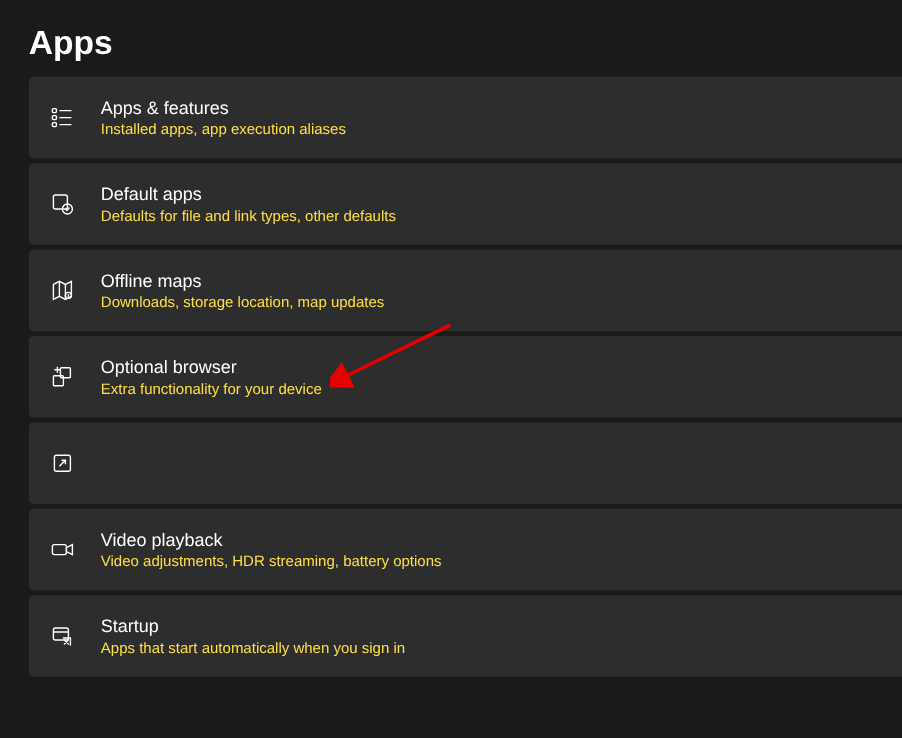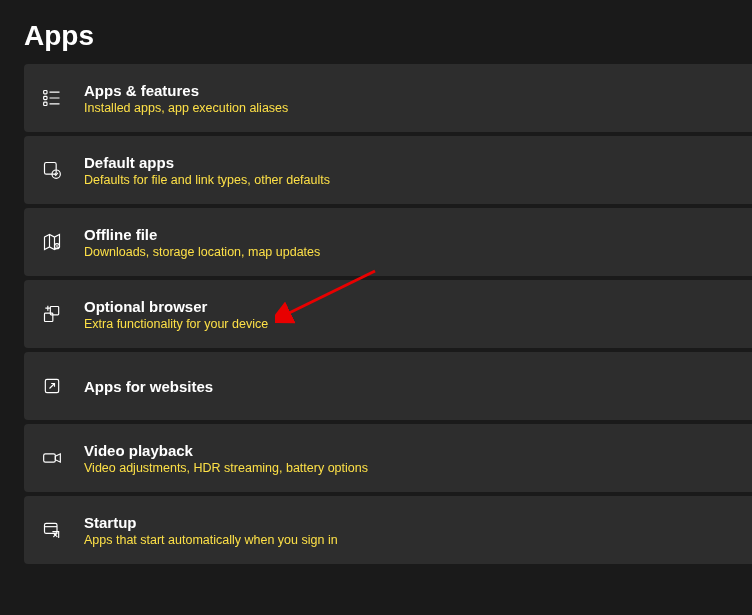--- a/index.html
+++ b/index.html
@@ -38,21 +38,21 @@
     height: 24px;
     flex: 0 0 24px;
     display: flex;
     align-items: center;
     justify-content: center;
     margin-right: 20px;
     color: #ffffff;
   }
   .icon svg { width: 20px; height: 20px; stroke: #ffffff; fill: none; stroke-width: 1.4; }
   .texts { display: flex; flex-direction: column; gap: 2px; }
-  .title { font-size: 15px; font-weight: 700; color: #ffffff; }
+  .title { font-size: 15px; font-weight: 400; color: #ffffff; }
   .sub { font-size: 12.5px; color: #fde047; }
   
   .arrow-svg {
     position: absolute;
     left: 275px;
     top: 265px;
     pointer-events: none;
   }
 </style>
 </head>
@@ -94,21 +94,21 @@
   <div class="item">
     <span class="icon">
       <svg viewBox="0 0 24 24">
           <path d="M3 6l6-3 6 3 6-3v15l-6 3-6-3-6 3V6z"></path>
           <path d="M9 3v15M15 6v15"></path>
           <circle cx="18" cy="17" r="3"></circle>
           <path d="M18 15.5v3"></path>
         </svg>
     </span>
     <div class="texts">
-      <div class="title">Offline file</div>
+      <div class="title">Offline maps</div>
       <div class="sub">Downloads, storage location, map updates</div>
     </div>
   </div>
 
   <div class="item">
     <span class="icon">
       <svg viewBox="0 0 24 24">
           <rect x="10" y="3" width="10" height="10" rx="1"></rect>
           <rect x="3" y="11" width="10" height="10" rx="1"></rect>
           <path d="M4 5h6M7 2v6"></path>
@@ -121,21 +121,20 @@
   </div>
 
   <div class="item">
     <span class="icon">
       <svg viewBox="0 0 24 24">
           <rect x="4" y="4" width="16" height="16" rx="2"></rect>
           <path d="M9 15l6-6M11 9h4v4"></path>
         </svg>
     </span>
     <div class="texts">
-      <div class="title">Apps for websites</div>
     </div>
   </div>
 
   <div class="item">
     <span class="icon">
       <svg viewBox="0 0 24 24">
           <rect x="2" y="7" width="14" height="10" rx="2"></rect>
           <path d="M16 10l6-3v10l-6-3z"></path>
         </svg>
     </span>

